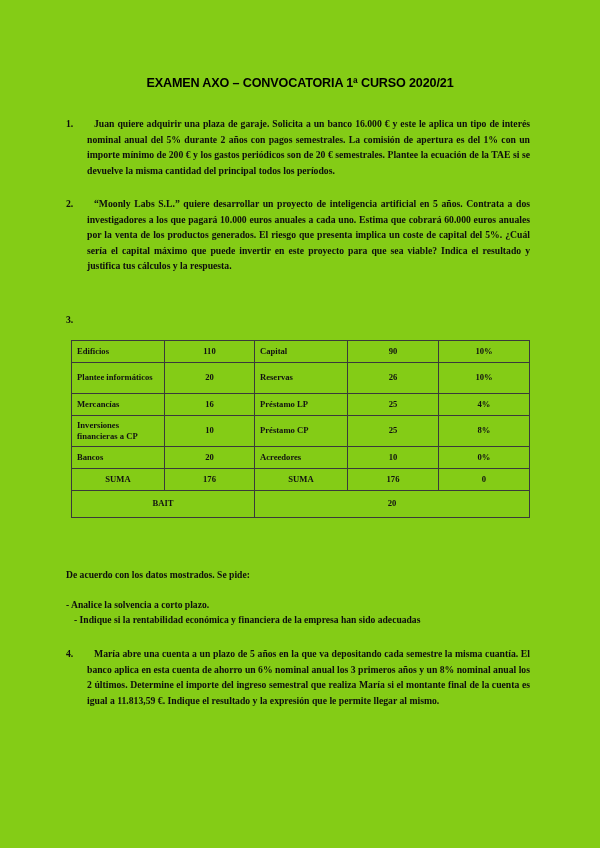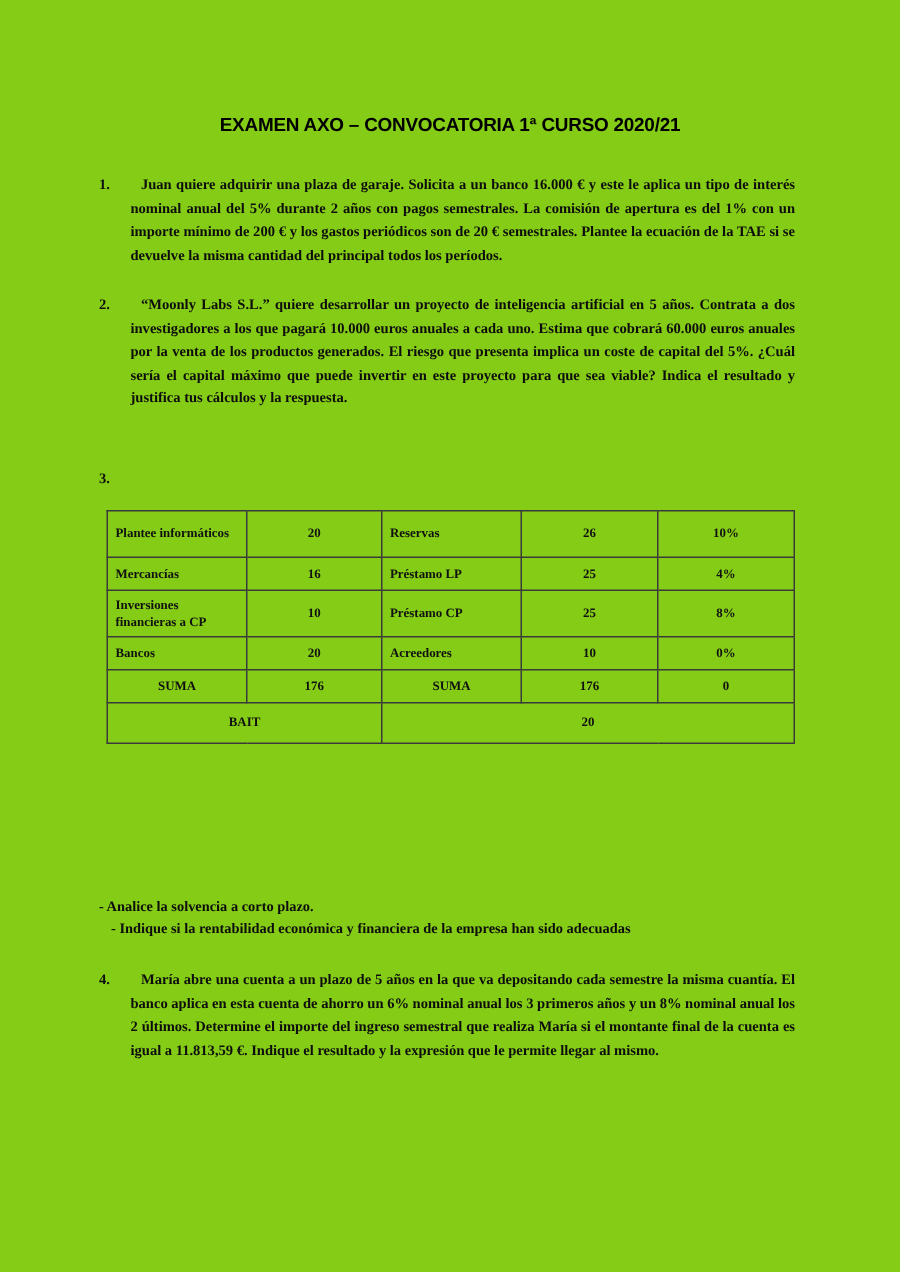--- a/index.html
+++ b/index.html
@@ -145,20 +145,27 @@
     <table class="balance">
       <colgroup>
         <col class="col1">
           <col class="col2">
           <col class="col3">
           <col class="col4">
           <col class="col5">
       </colgroup>
       <tbody>
 
+        <tr>
+          <td class="l">Edificios</td>
+          <td class="c">110</td>
+          <td class="l">Capital</td>
+          <td class="c">90</td>
+          <td class="c">10%</td>
+        </tr>
 
         <tr class="two">
           <td class="l">Plantee informáticos</td>
           <td class="c">20</td>
           <td class="l">Reservas</td>
           <td class="c">26</td>
           <td class="c">10%</td>
         </tr>
 
         <tr>
@@ -194,20 +201,21 @@
         </tr>
 
         <tr class="bait">
           <td class="c" colspan="2">BAIT</td>
           <td class="c" colspan="3">20</td>
         </tr>
       </tbody>
     </table>
   </div>
 
+  <div class="freetext" id="ft-intro">De acuerdo con los datos mostrados. Se pide:</div>
   <div class="freetext" id="ft-b1">- Analice la solvencia a corto plazo.</div>
   <div class="freetext" id="ft-b2">- Indique si la rentabilidad económica y financiera de la empresa han sido adecuadas</div>
 
   <div class="q" id="q4">
     <span class="num">4.</span>
     <span class="body">María abre una cuenta a un plazo de 5 años en la que va depositando cada semestre la misma cuantía. El banco aplica en esta cuenta de ahorro un 6% nominal anual los 3 primeros años y un 8% nominal anual los 2 últimos. Determine el importe del ingreso semestral que realiza María si el montante final de la cuenta es igual a 11.813,59 €. Indique el resultado y la expresión que le permite llegar al mismo.</span>
   </div>
 
 </div>
 

